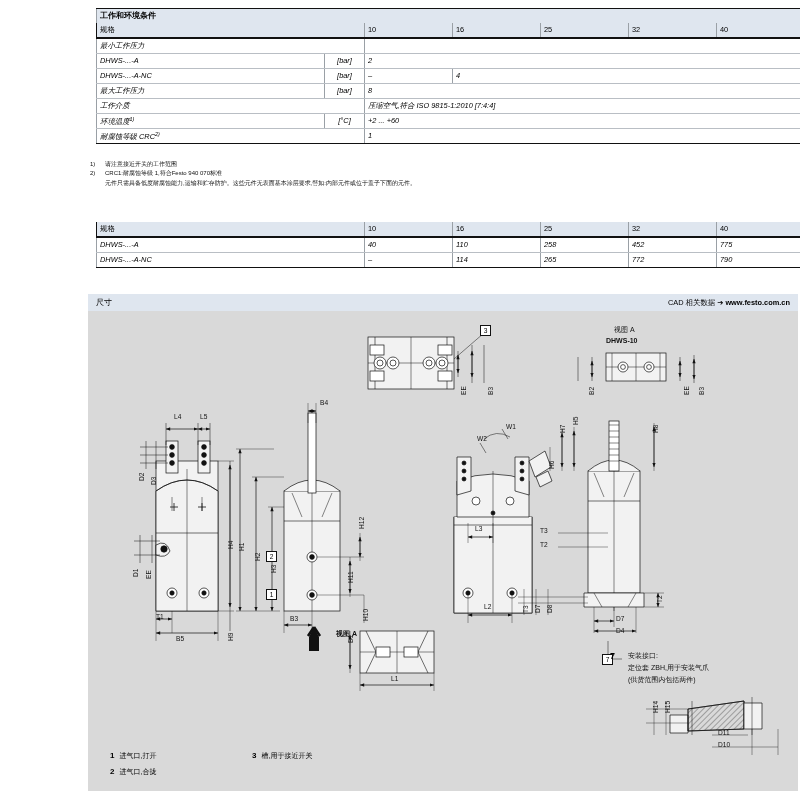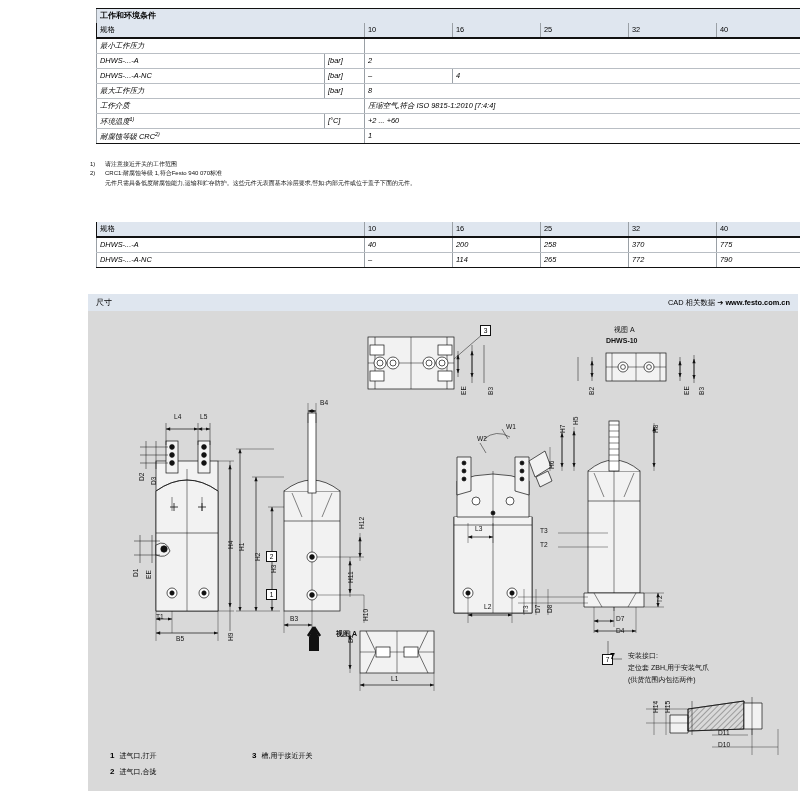--- a/index.html
+++ b/index.html
@@ -18,21 +18,21 @@
   .hdr-cols td{background:#dfe6ef;font-size:7.4px;border-bottom:2px solid #111;
                border-left:1px solid #9aa0a6;}
   .hdr-cols td.first{border-left:1.4px solid #111;}
   .hdr-cols td.last,.hdr-title td.last{border-right:1.4px solid #111;}
   tr.row td{border-bottom:1px solid #b9bec4;font-style:italic;}
   tr.row:last-child td{border-bottom:1.6px solid #111;}
   td.edgeL{border-left:1.4px solid #111;}
   td.edgeR{border-right:1.4px solid #111;}
   td.indent{padding-left:13px;}
   td.indent2{padding-left:13px;}
-  .unit{text-align:left;}
+  .unit{text-align:center;}
   .sup{font-size:5.4px;vertical-align:super;}
 
   
   .fnotes{position:absolute;left:90px;width:700px;font-size:6px;line-height:1.55;color:#111;}
   .fnote{display:flex;gap:5px;}
   .fnum{width:10px;flex:none;}
   .fsub{margin-left:15px;}
 
   
   .dimbar{position:absolute;left:88px;width:710px;height:17px;background:#dfe6ef;
@@ -157,23 +157,23 @@
         <td class="first">规格</td>
         <td>10</td>
         <td>16</td>
         <td>25</td>
         <td>32</td>
         <td class="last">40</td>
       </tr>
       <tr class="row">
         <td class="edgeL">DHWS-...-A</td>
         <td>40</td>
-        <td>200</td>
+        <td>110</td>
         <td>258</td>
-        <td>370</td>
+        <td>452</td>
         <td class="edgeR">775</td>
       </tr>
       <tr class="row">
         <td class="edgeL">DHWS-...-A-NC</td>
         <td>–</td>
         <td>114</td>
         <td>265</td>
         <td>772</td>
         <td class="edgeR">790</td>
       </tr>

